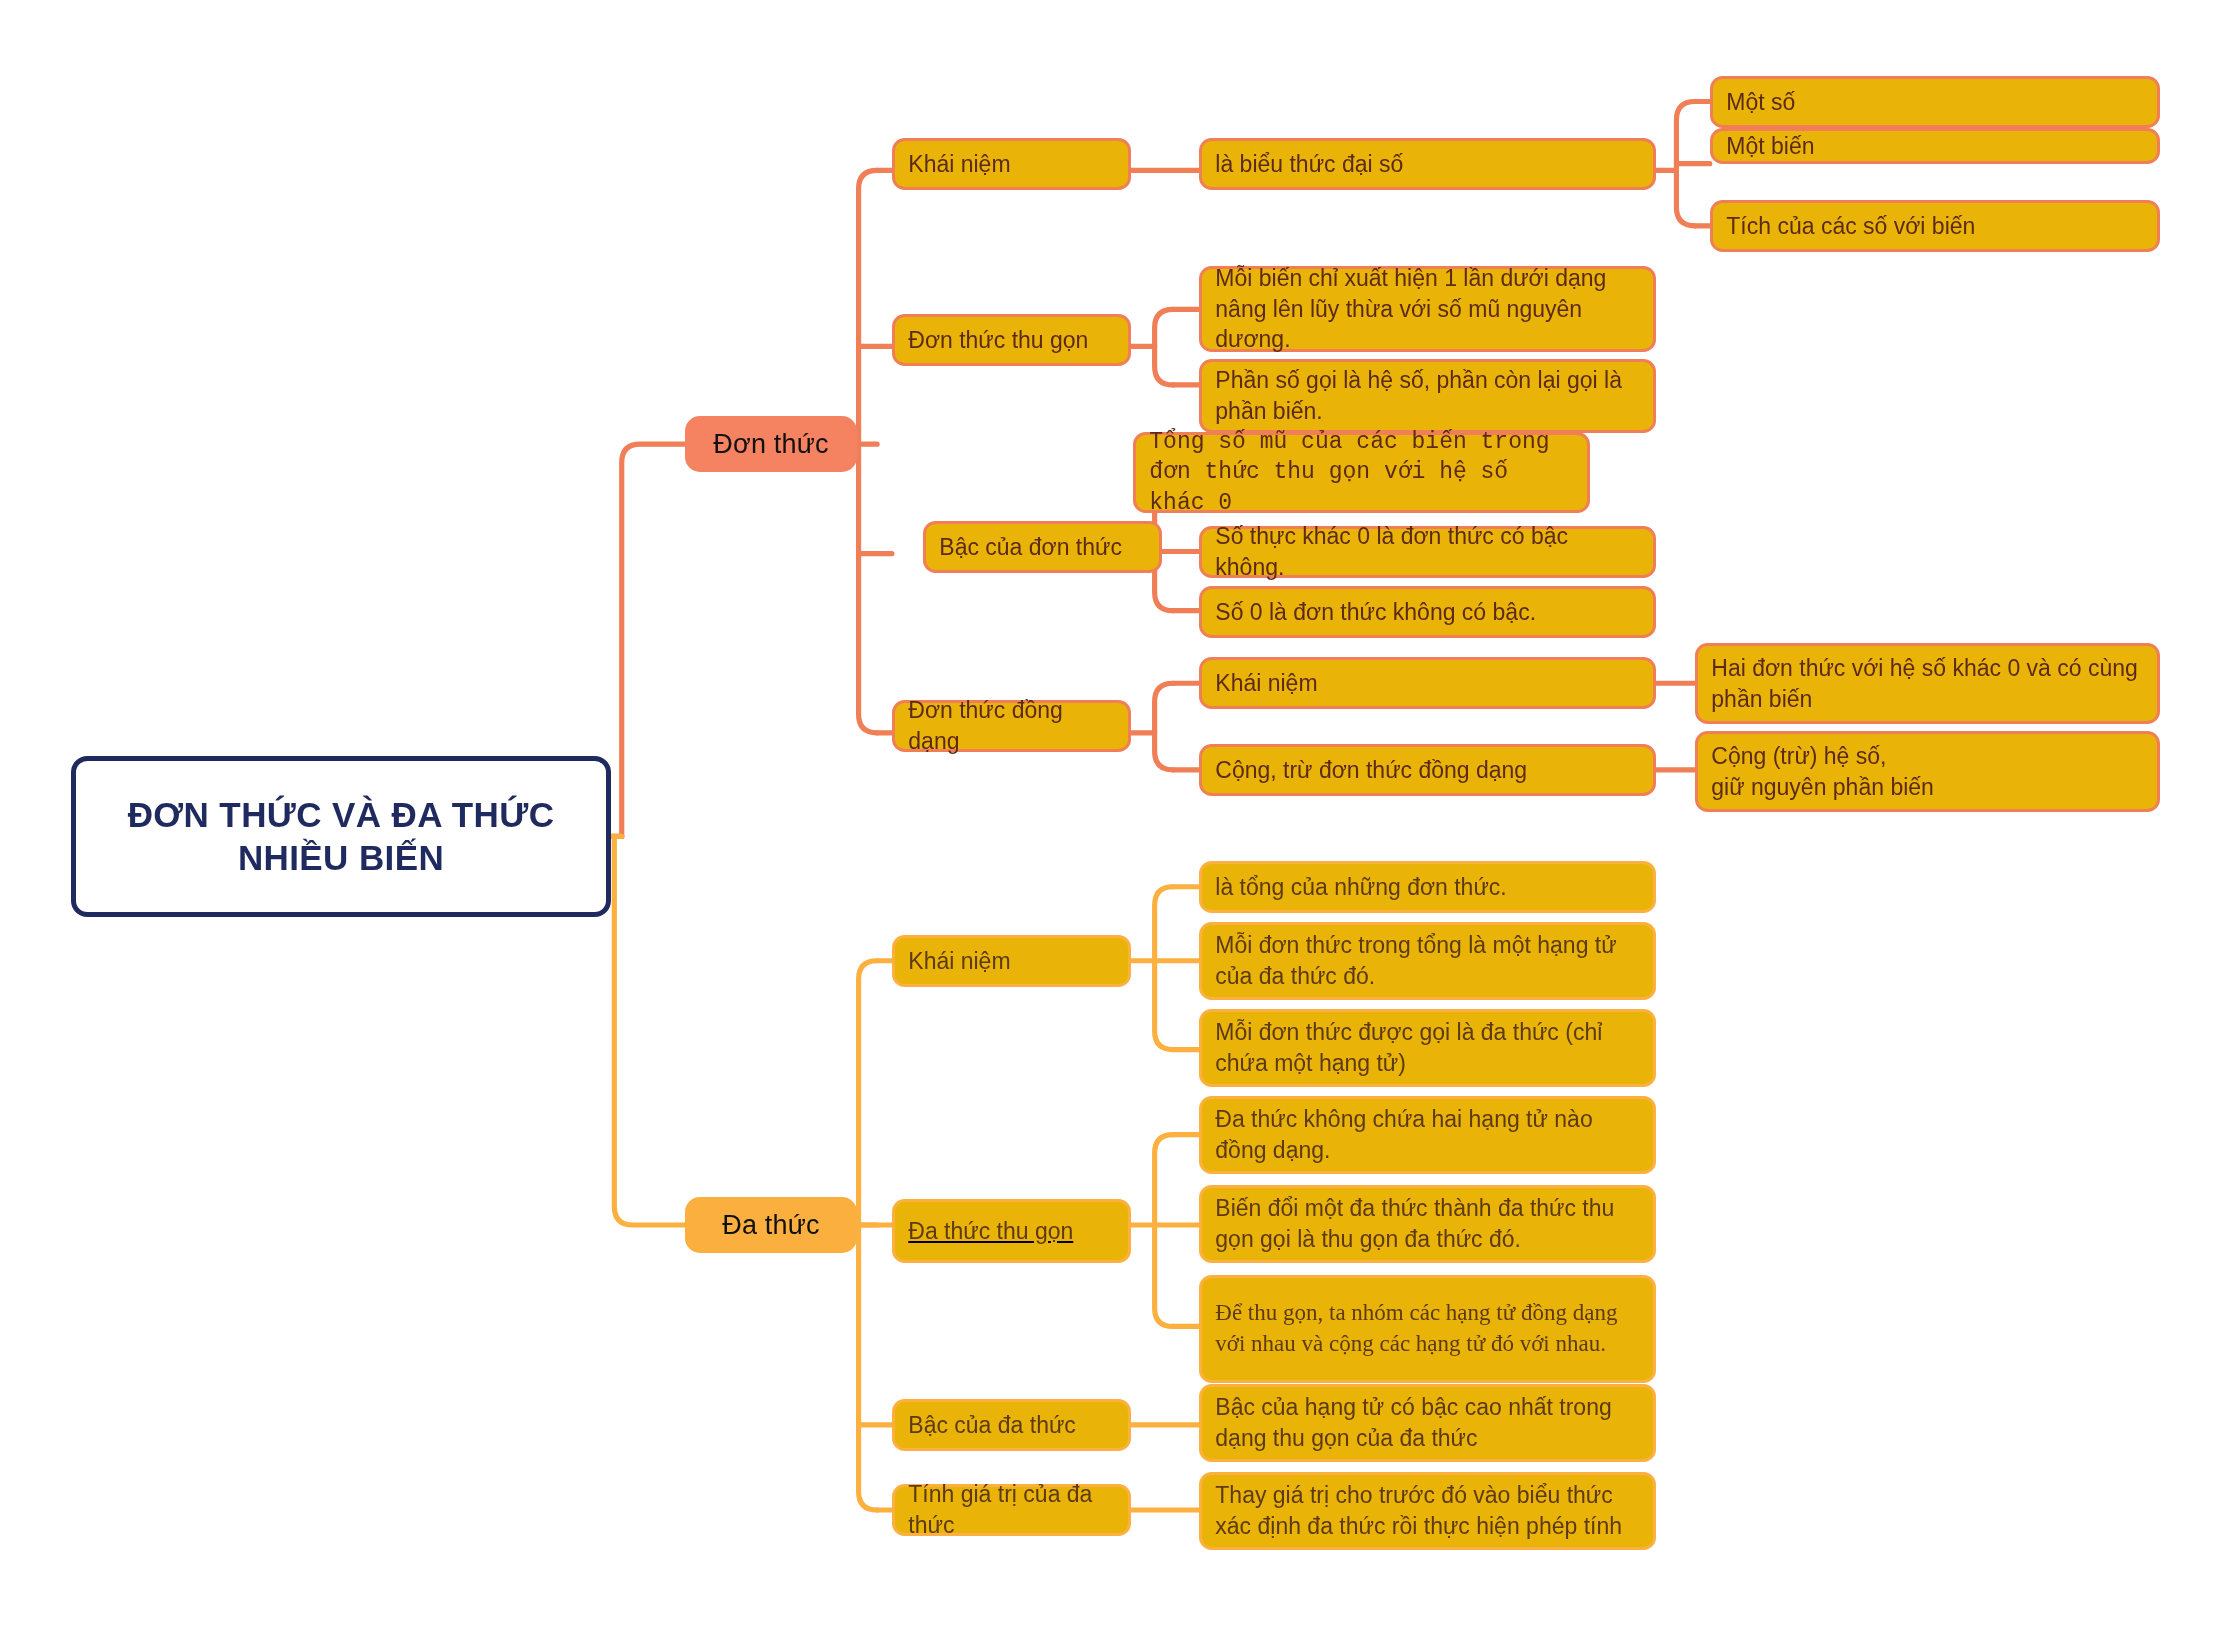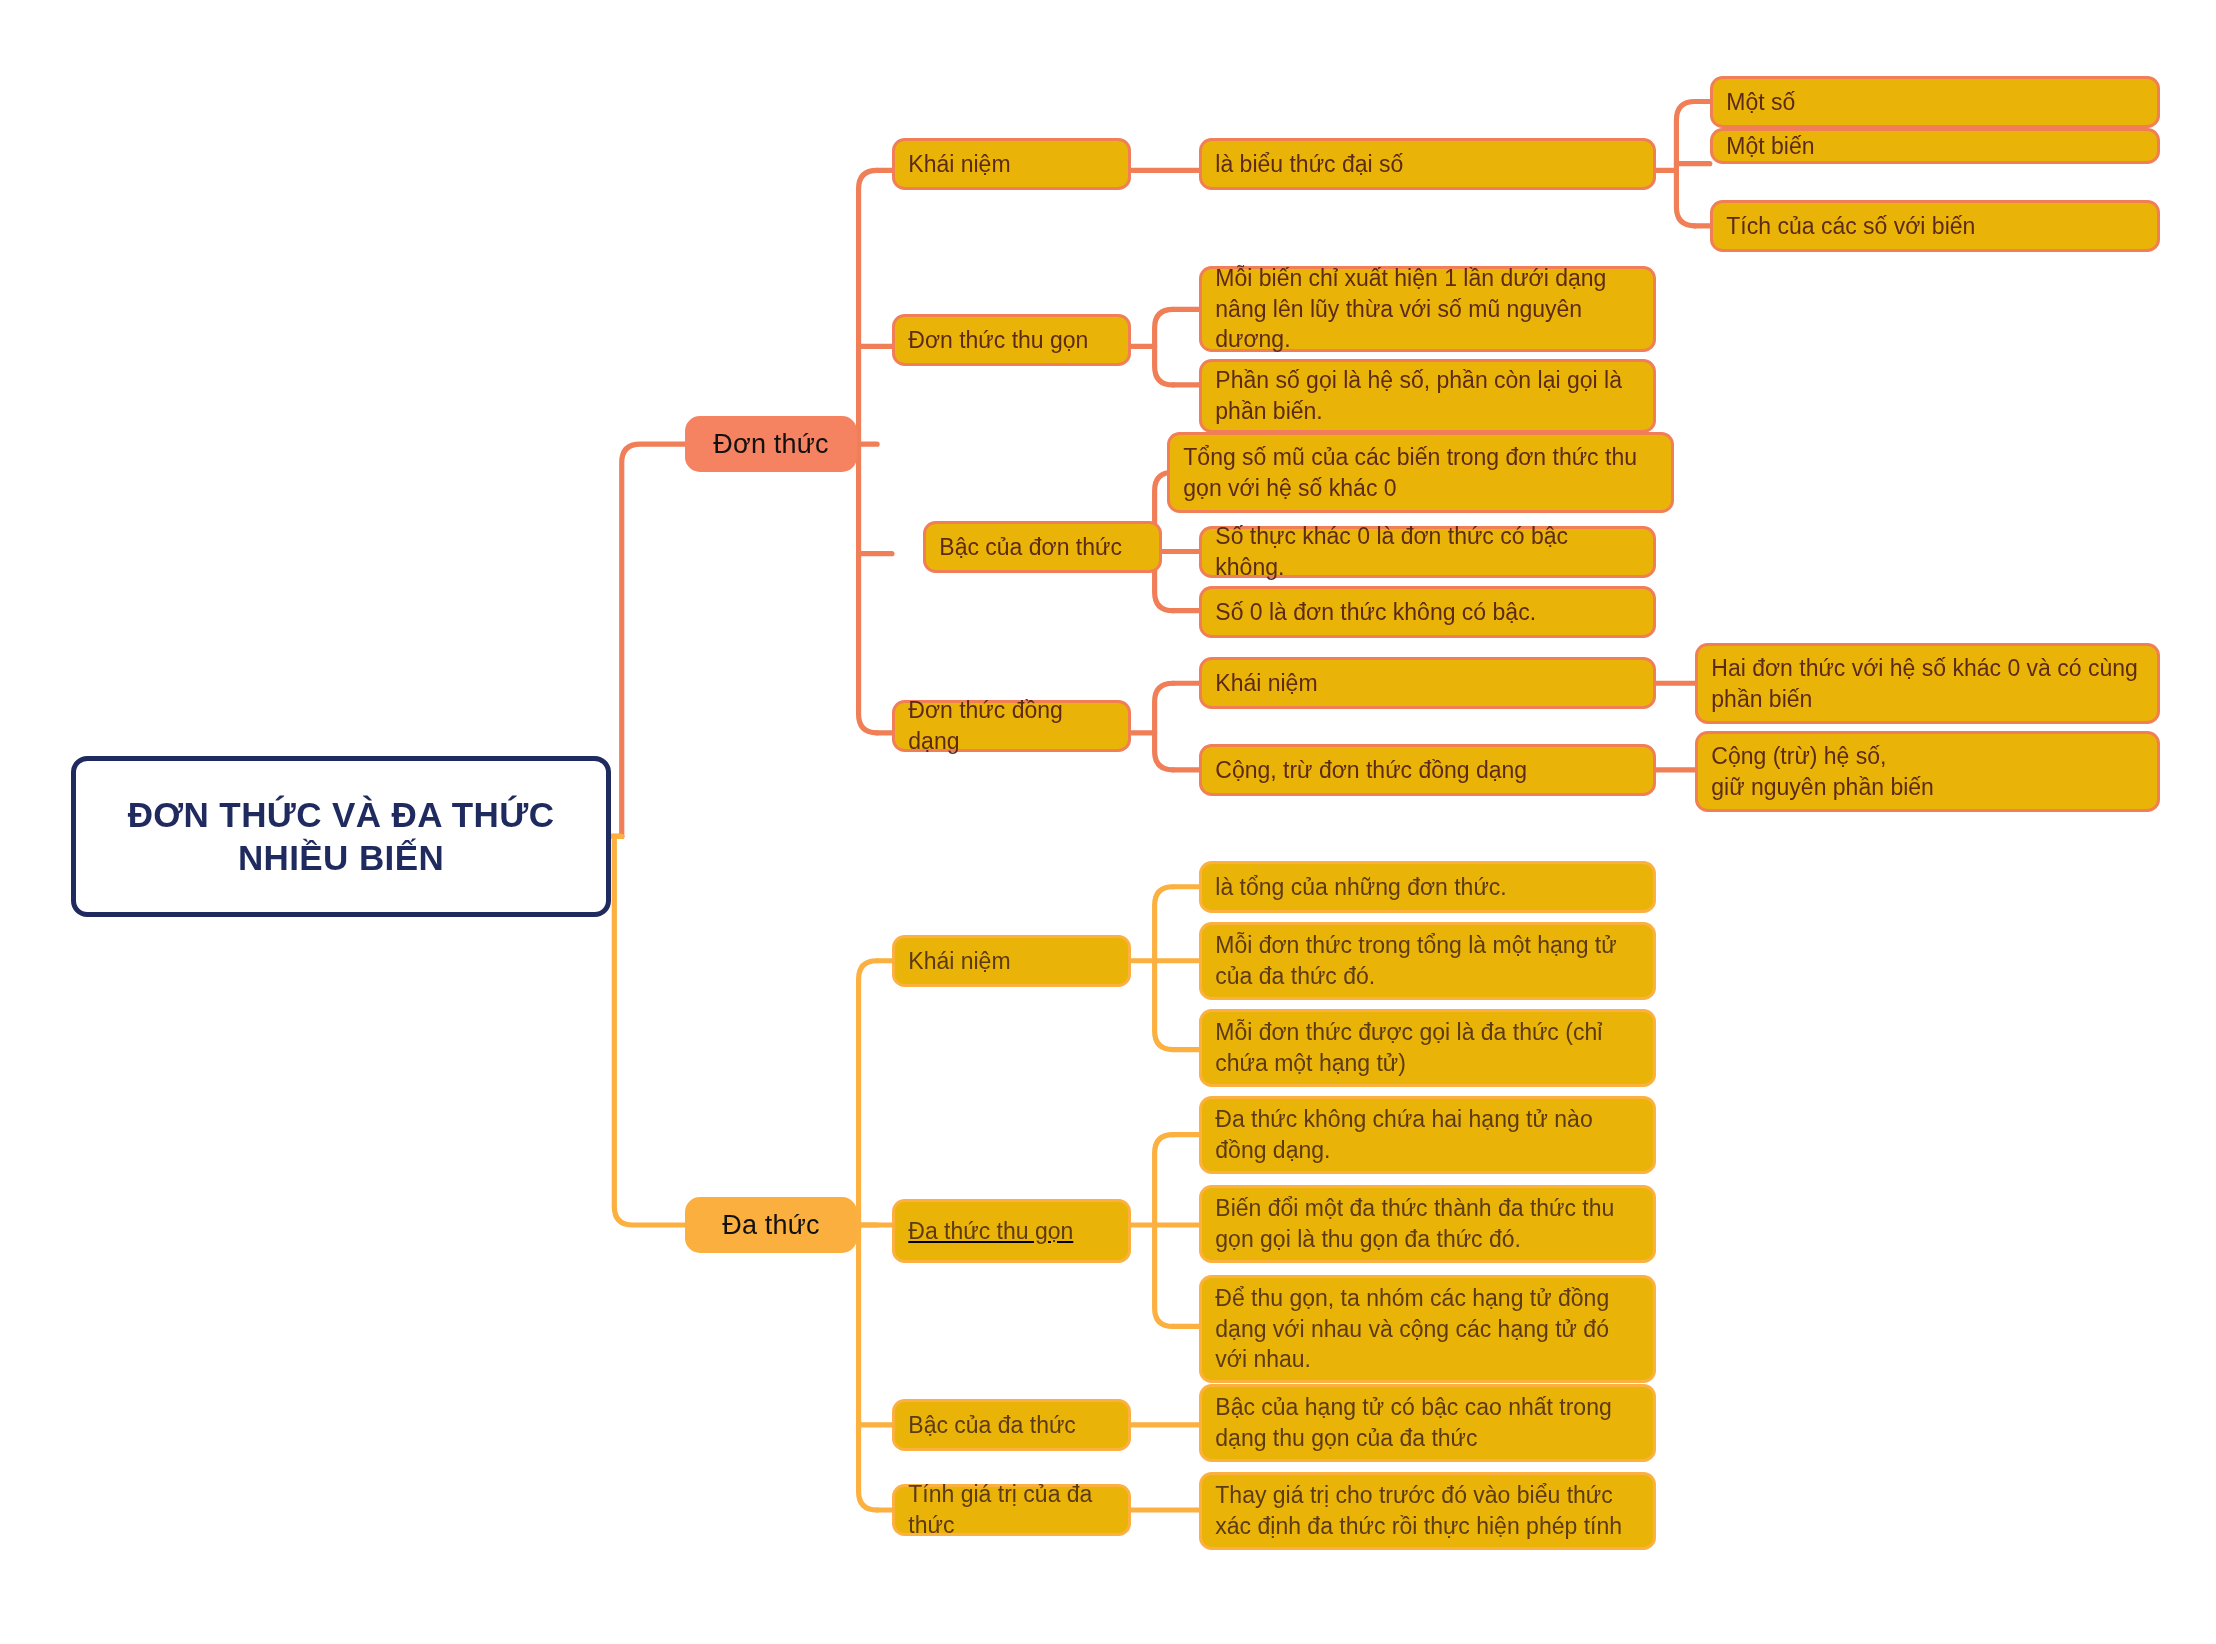--- a/index.html
+++ b/index.html
@@ -149,21 +149,21 @@
   </div>
 
   <div class="node leaf" style="left:1199px;top:266px;width:457px;height:86px;">
     <span>Mỗi biến chỉ xuất hiện 1 lần dưới dạng nâng lên lũy thừa với số mũ nguyên dương.</span>
   </div>
 
   <div class="node leaf" style="left:1199px;top:359px;width:457px;height:74px;">
     <span>Phần số gọi là hệ số, phần còn lại gọi là phần biến.</span>
   </div>
 
-  <div class="node leaf" style="left:1167px;top:432px;width:507px;height:81px;">
+  <div class="node leaf" style="left:1133px;top:432px;width:457px;height:81px;font-family:Liberation Mono, monospace;">
     <span>Tổng số mũ của các biến trong đơn thức thu gọn với hệ số khác 0</span>
   </div>
 
   <div class="node leaf" style="left:1199px;top:526px;width:457px;height:52px;">
     <span>Số thực khác 0 là đơn thức có bậc không.</span>
   </div>
 
   <div class="node leaf" style="left:1199px;top:586px;width:457px;height:52px;">
     <span>Số 0 là đơn thức không có bậc.</span>
   </div>
@@ -225,21 +225,21 @@
   </div>
 
   <div class="node leaf y" style="left:1199px;top:1096px;width:457px;height:78px;">
     <span>Đa thức không chứa hai hạng tử nào đồng dạng.</span>
   </div>
 
   <div class="node leaf y" style="left:1199px;top:1185px;width:457px;height:78px;">
     <span>Biến đổi một đa thức thành đa thức thu gọn gọi là thu gọn đa thức đó.</span>
   </div>
 
-  <div class="node leaf y" style="left:1199px;top:1275px;width:457px;height:108px;">
+  <div class="node leaf y" style="left:1199px;top:1275px;width:457px;height:108px;font-family:Liberation Serif, serif;">
     <span>Để thu gọn, ta nhóm các hạng tử đồng dạng với nhau và cộng các hạng tử đó với nhau.</span>
   </div>
 
   <div class="node leaf y" style="left:1199px;top:1384px;width:457px;height:78px;">
     <span>Bậc của hạng tử có bậc cao nhất trong dạng thu gọn của đa thức</span>
   </div>
 
   <div class="node leaf y" style="left:1199px;top:1472px;width:457px;height:78px;">
     <span>Thay giá trị cho trước đó vào biểu thức xác định đa thức rồi thực hiện phép tính</span>
   </div>

